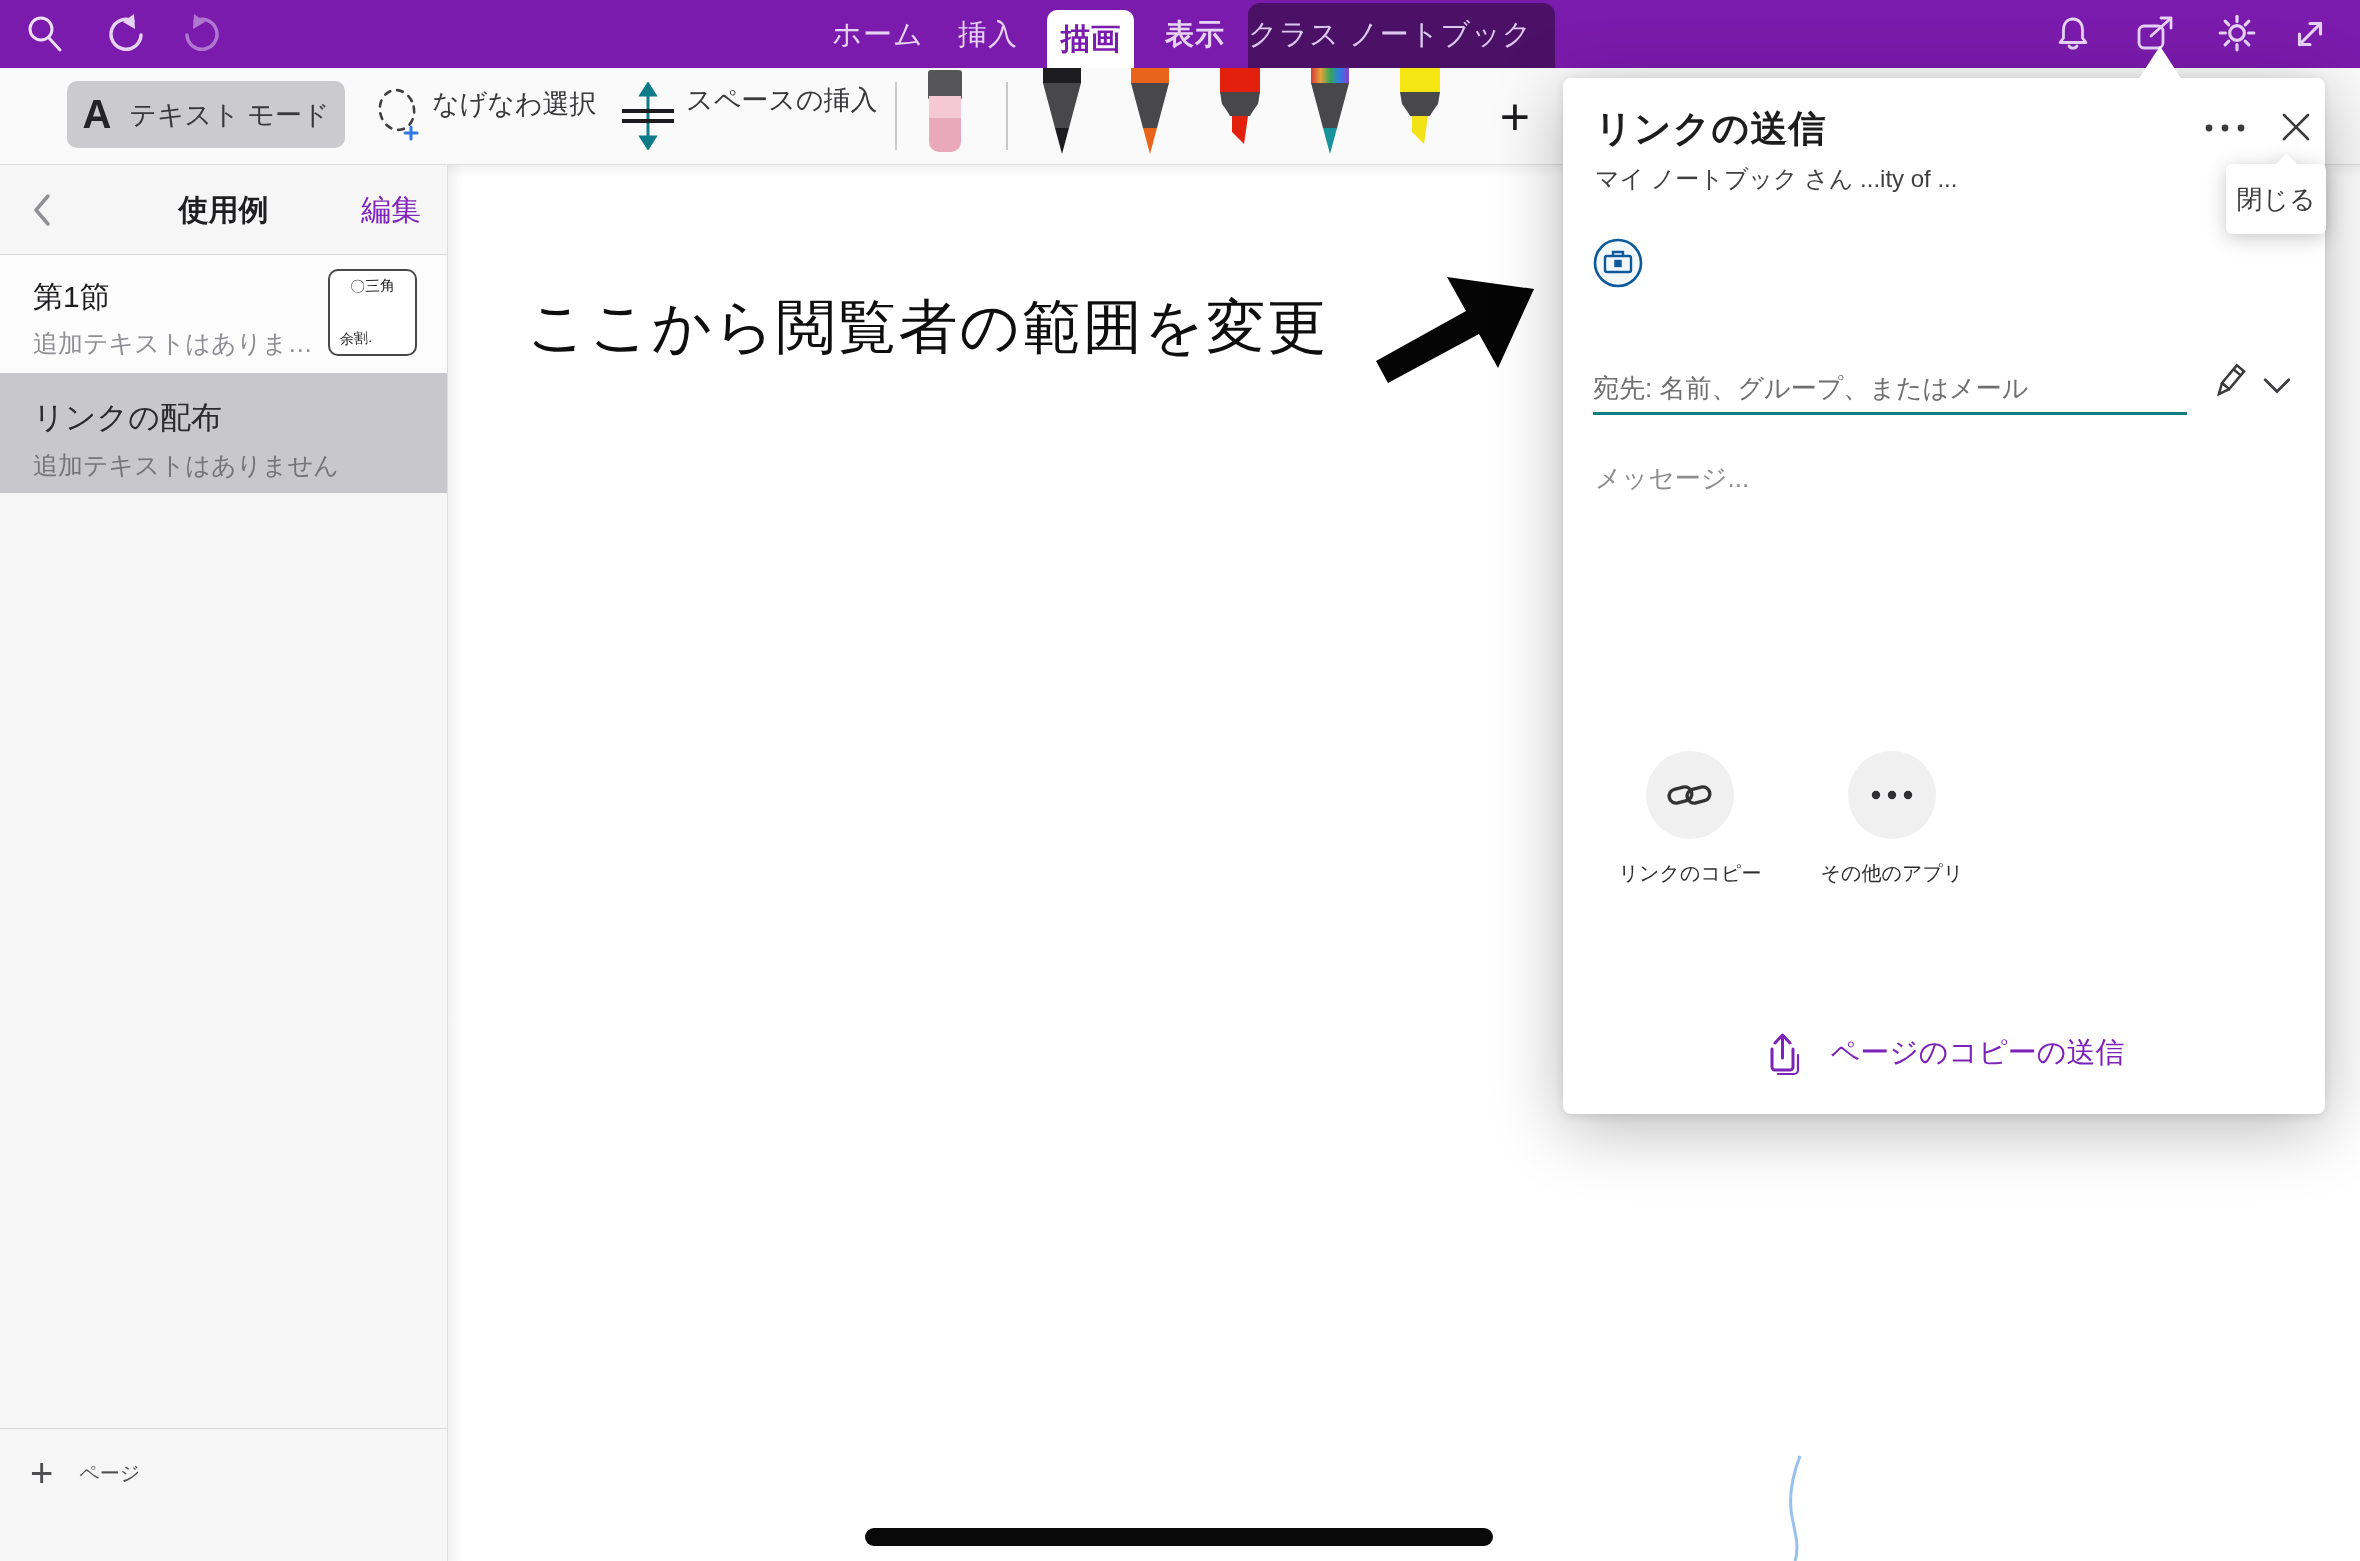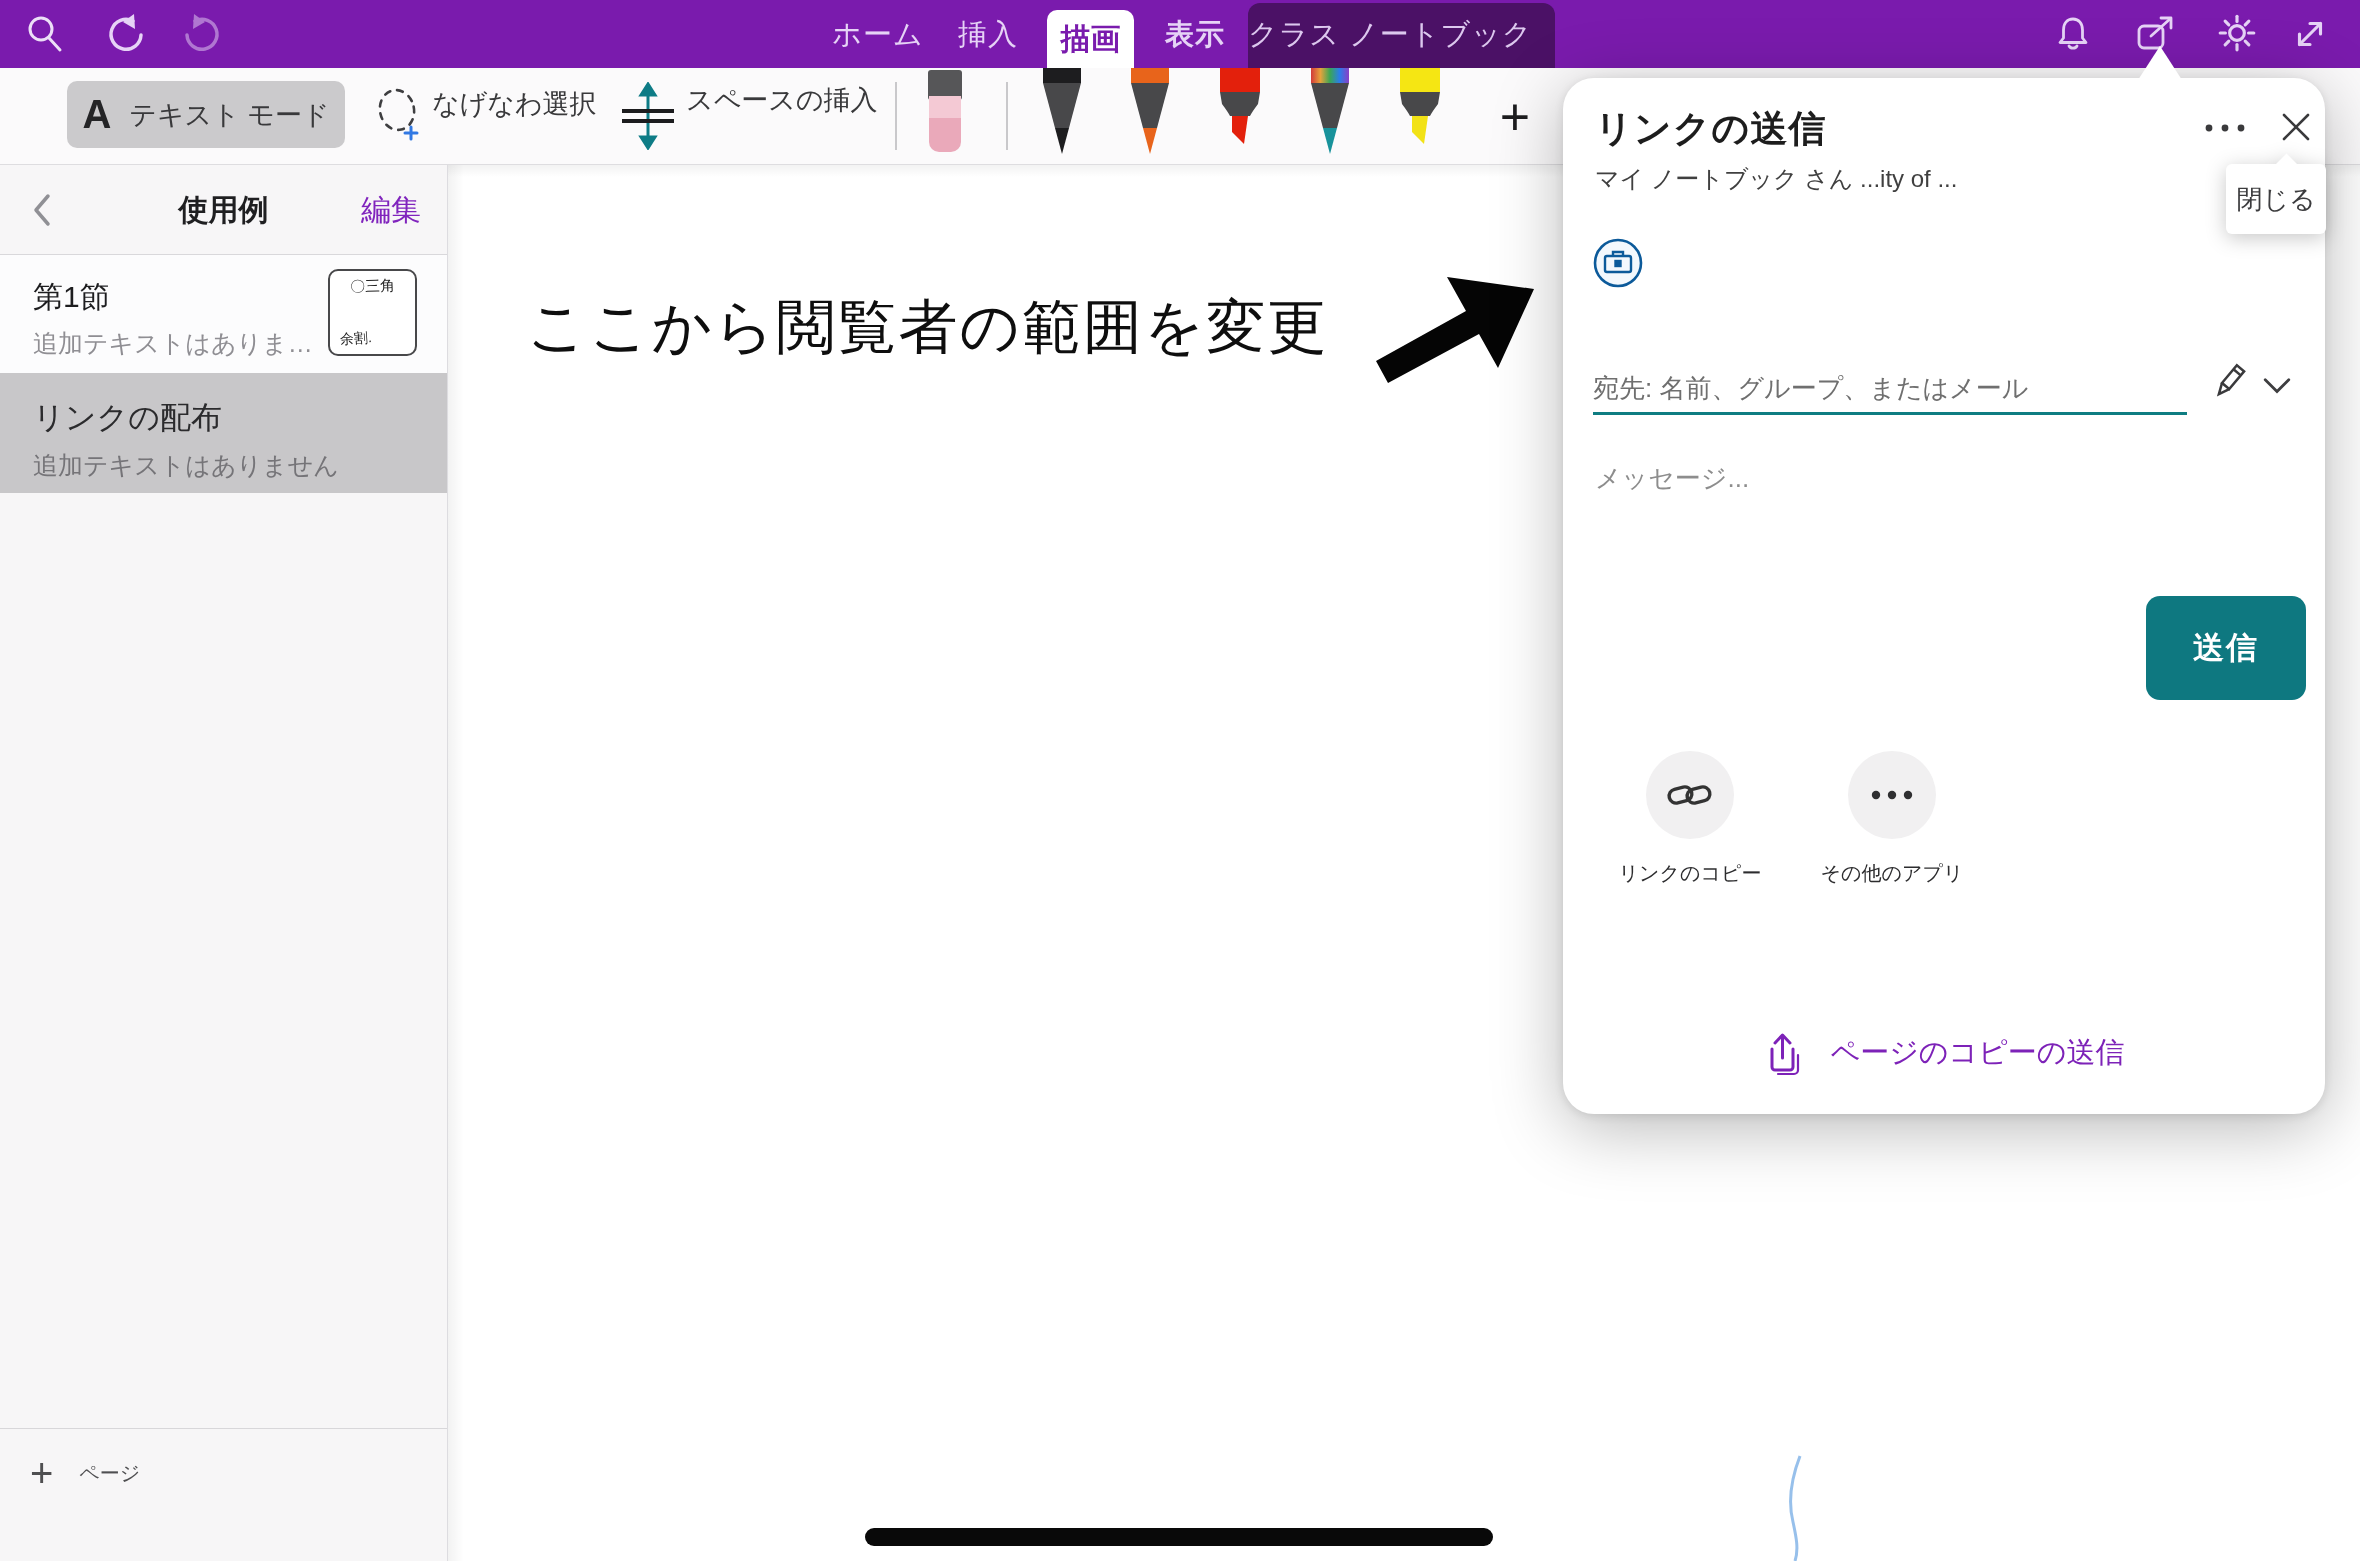--- a/index.html
+++ b/index.html
@@ -59,21 +59,21 @@
   
   #canvas{left:448px;top:165px;width:1912px;height:1396px;background:#fff;}
   #canvas::before{content:"";position:absolute;left:0;top:0;width:16px;height:100%;
       background:linear-gradient(to right,rgba(0,0,0,.05),rgba(0,0,0,0));}
   #canvas::after{content:"";position:absolute;left:0;top:0;width:100%;height:12px;
       background:linear-gradient(to bottom,rgba(0,0,0,.05),rgba(0,0,0,0));}
   #annotation{left:79px;top:123px;font-size:59px;font-weight:500;color:#0e0e0e;letter-spacing:2px;white-space:nowrap;}
   #inkline{left:417px;top:1363px;width:628px;height:18px;border-radius:9px;background:#090909;}
 
   
-  #dialog{left:1563px;top:78px;width:762px;height:1036px;background:#fff;border-radius:31px;
+  #dialog{left:1563px;top:78px;width:762px;height:1036px;background:#fff;border-radius:8px;
       box-shadow:0 14px 70px rgba(0,0,0,.28),0 2px 10px rgba(0,0,0,.10);z-index:30;}
   #dlg-caret{position:absolute;left:575px;top:-32px;width:0;height:0;
       border-left:22px solid transparent;border-right:22px solid transparent;border-bottom:34px solid #fff;}
   #dlg-title{position:absolute;left:32px;top:26px;font-size:37px;font-weight:700;color:#1d1d1d;letter-spacing:1px;}
   #dlg-more{position:absolute;left:633px;top:38px;padding:6px;cursor:pointer;}
   #dlg-close{position:absolute;left:712px;top:28px;padding:4px;cursor:pointer;}
   #dlg-sub{position:absolute;left:32px;top:85px;font-size:24px;color:#404040;}
   #perm-icon{position:absolute;left:29px;top:159px;cursor:pointer;}
   #perm-text{position:absolute;left:95px;top:153px;width:656px;font-size:24px;line-height:34px;color:#272727;cursor:pointer;}
   #perm-text .chev{font-size:22px;color:#5f5f63;margin-left:10px;}
@@ -364,21 +364,20 @@
       </svg>
   </span>
   <span id="chevdown-btn">
     <svg width="30" height="20" viewBox="0 0 28 18">
         <polyline points="3,4 14,15 25,4" fill="none" stroke="#3e3e40" stroke-width="2.6" stroke-linecap="round"></polyline>
       </svg>
   </span>
 
   <input id="msg-input" type="text" placeholder="メッセージ..." style="">
 
-  <div id="send-btn">送信</div>
 
   <div class="circle-btn" style="left:83px;">
     <span>
       <svg width="48" height="36" viewBox="0 0 48 36">
           <g fill="none" stroke="#333" stroke-width="3.4">
             <rect x="3" y="11" width="23" height="14" rx="7" transform="rotate(-14 14.5 18)"></rect>
             <rect x="21" y="11" width="23" height="14" rx="7" transform="rotate(-14 32.5 18)"></rect>
           </g>
         </svg>
     </span>

